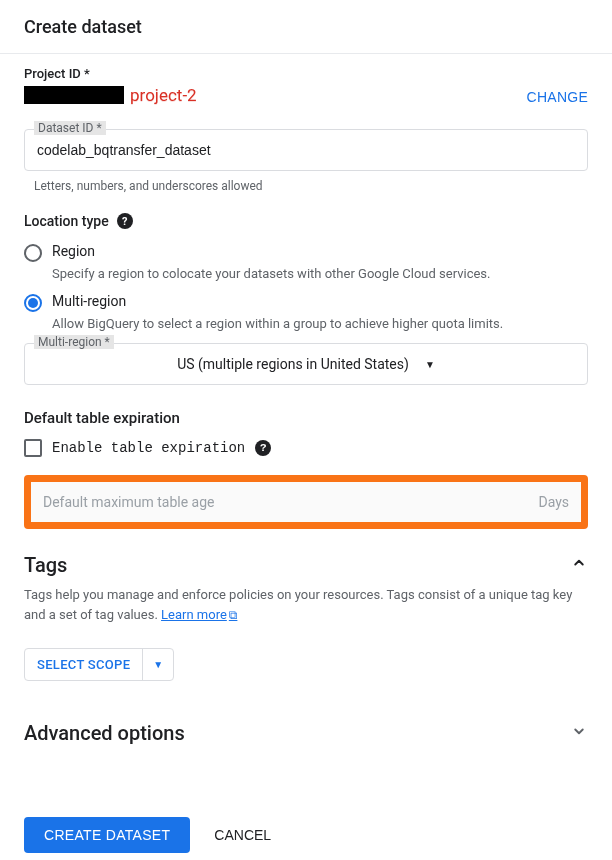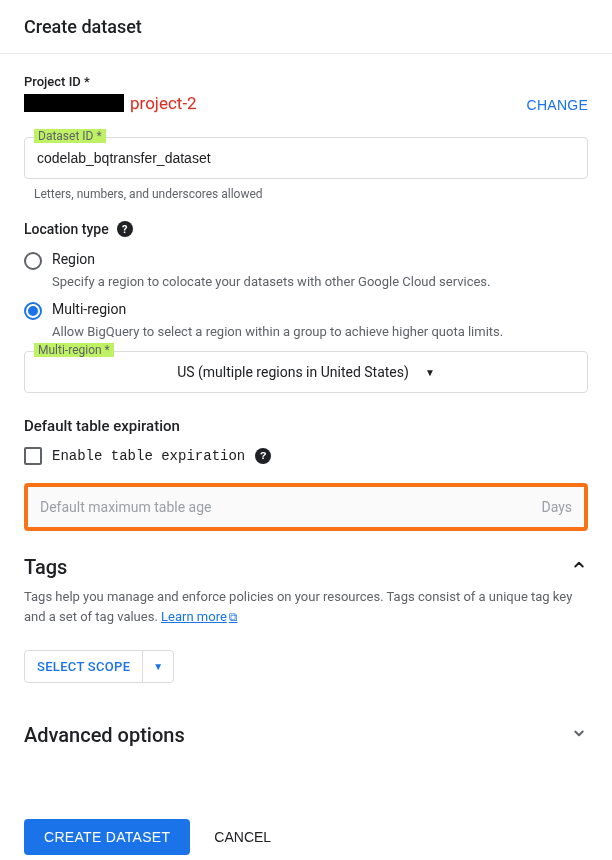--- a/index.html
+++ b/index.html
@@ -18,21 +18,20 @@
       font-weight: 500;
     }
     .content {
       padding: 12px 24px 24px 24px;
     }
     .project-row {
       display: flex;
       align-items: flex-end;
       justify-content: space-between;
       margin-bottom: 24px;
-      margin-top: 8px;
     }
     .project-info { display: flex; flex-direction: column; gap:4px; }
     .project-id-label { font-size: 13px; font-weight: 500; }
     .project-name-row { display:flex; align-items:center; gap:6px;}
     .blackbox { width: 100px; height: 18px; background: #000; display: inline-block; }
     .project-annotation {
       color: #d93025;
       font-size: 17px;
       text-shadow: 0 1px 0 rgba(217,48,37,0.15);
     }
@@ -43,21 +42,21 @@
       background: none;
       border: none;
       cursor: pointer;
       letter-spacing: 0.25px;
     }
     .field-wrap { position: relative; margin-bottom: 8px; }
     .field-label {
       position: absolute;
       top: -8px;
       left: 10px;
-      background: #bef264;
+      background: #e5e5e5;
       padding: 0 4px;
       font-size: 12px;
       color: #5f6368;
     }
     .text-input {
       width: 100%;
       border: 1px solid #dadce0;
       border-radius: 4px;
       padding: 12px 12px;
       font-size: 14px;
@@ -106,21 +105,21 @@
       font-size: 15px; font-weight: 500; margin-top: 24px; margin-bottom: 12px;
     }
     .checkbox-row { display: flex; align-items: center; gap: 10px; margin-top:4px;font-family:Liberation Mono, monospace;}
     .checkbox-box {
       width: 18px; height: 18px;
       border: 2px solid #5f6368;
       border-radius: 2px;
     }
     .disabled-input {
       width: 100%;
-      border: 4px solid #f97316;
+      border: 7px solid #f97316;
       border-radius: 4px;
       padding: 12px 12px;
       font-size: 14px;
       color: #9aa0a6;
       margin-top: 18px;
       display:flex; justify-content:space-between;
       background: #fafafa;
     }
     .tags-header {
       display: flex;

